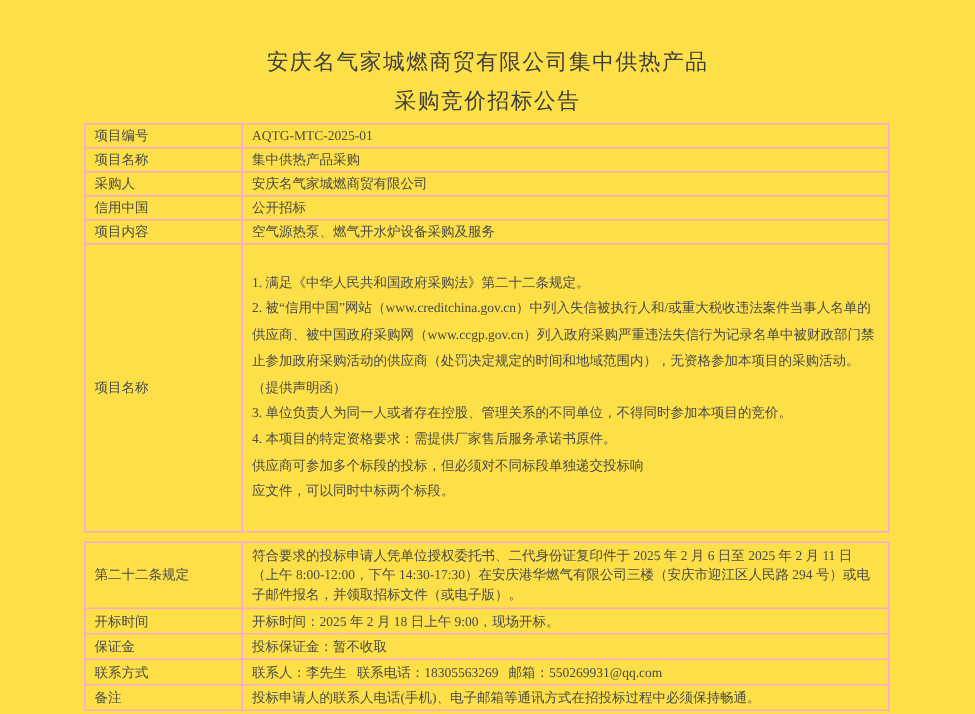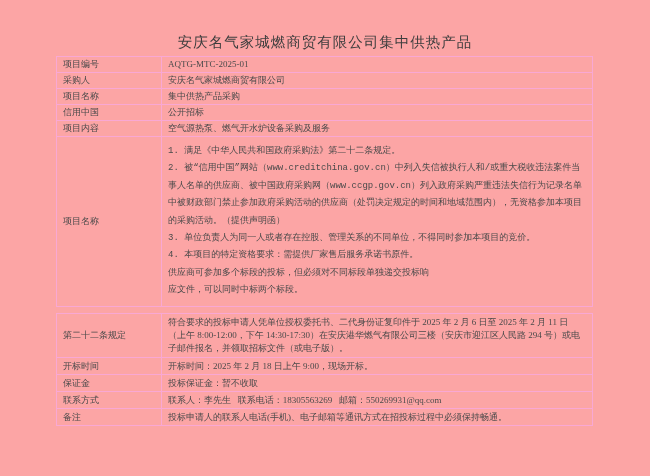--- a/index.html
+++ b/index.html
@@ -1,21 +1,21 @@
 <!DOCTYPE html>
 <html><head>
 <meta charset="utf-8">
 <style>
   html,body{margin:0;padding:0;}
   body{
     width:650px;height:476px;background:#ffffff;overflow:hidden;
     font-family:"Liberation Serif","DejaVu Serif",serif;
     position:relative;
   }
-  .page{position:absolute;left:0;top:0;width:650px;height:476px;background:#fca5a5;}
+  .page{position:absolute;left:0;top:0;width:650px;height:476px;background:#fde047;}
   .title{
     text-align:center;color:#3e3e3e;font-size:14.5px;letter-spacing:1px;
     line-height:18px;
   }
   .title-1{margin-top:33px;}
   .title-2{margin-top:8px;}
   .doc-table{
     border-collapse:collapse;table-layout:fixed;width:537px;margin-left:56px;
   }
   #info-table{margin-top:5px;}
@@ -26,46 +26,47 @@
     padding:1px 6px;
     word-break:break-all;
     vertical-align:middle;
   }
   .label-cell{width:92px;}
   .value-cell .line{line-height:13px;}
   
   #info-table tr td{height:13px;}
   #bid-table tr td{height:14px;}
   
-  #info-table tr:last-child td{height:auto;padding:6px 6px;font-family:Liberation Mono, monospace;}
+  #info-table tr:last-child td{height:auto;padding:17px 6px;}
   #info-table tr:last-child .value-cell .line{line-height:17.4px;}
   
   #bid-table tr:first-child td{height:auto;padding:2px 6px;}
   #bid-table tr:first-child .value-cell .line{line-height:13.2px;}
   .value-cell{white-space:pre-wrap;}
 </style>
 </head>
 <body>
 
 <div class="page">
   <div class="title title-1">安庆名气家城燃商贸有限公司集中供热产品</div>
+  <div class="title title-2">采购竞价招标公告</div>
 
   <table class="doc-table" id="info-table">
     <tbody id="info-table-body">
         <tr>
           <td class="label-cell">项目编号</td>
           <td class="value-cell"><div class="line">AQTG-MTC-2025-01</div></td>
         </tr>
         <tr>
+          <td class="label-cell">项目名称</td>
+          <td class="value-cell"><div class="line">集中供热产品采购</div></td>
+        </tr>
+        <tr>
           <td class="label-cell">采购人</td>
           <td class="value-cell"><div class="line">安庆名气家城燃商贸有限公司</div></td>
-        </tr>
-        <tr>
-          <td class="label-cell">项目名称</td>
-          <td class="value-cell"><div class="line">集中供热产品采购</div></td>
         </tr>
         <tr>
           <td class="label-cell">信用中国</td>
           <td class="value-cell"><div class="line">公开招标</div></td>
         </tr>
         <tr>
           <td class="label-cell">项目内容</td>
           <td class="value-cell"><div class="line">空气源热泵、燃气开水炉设备采购及服务</div></td>
         </tr>
         <tr>

